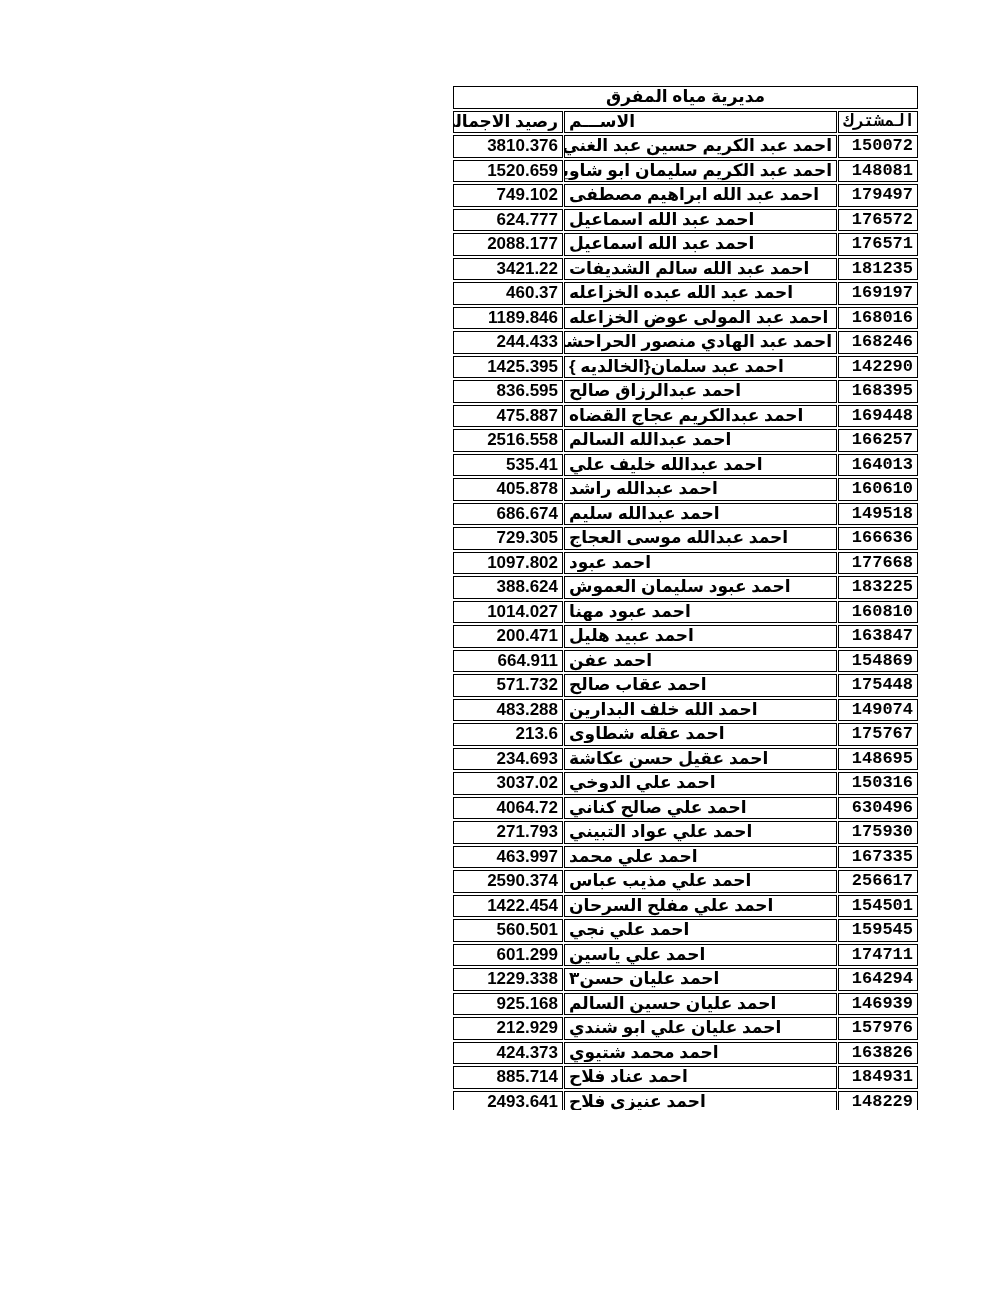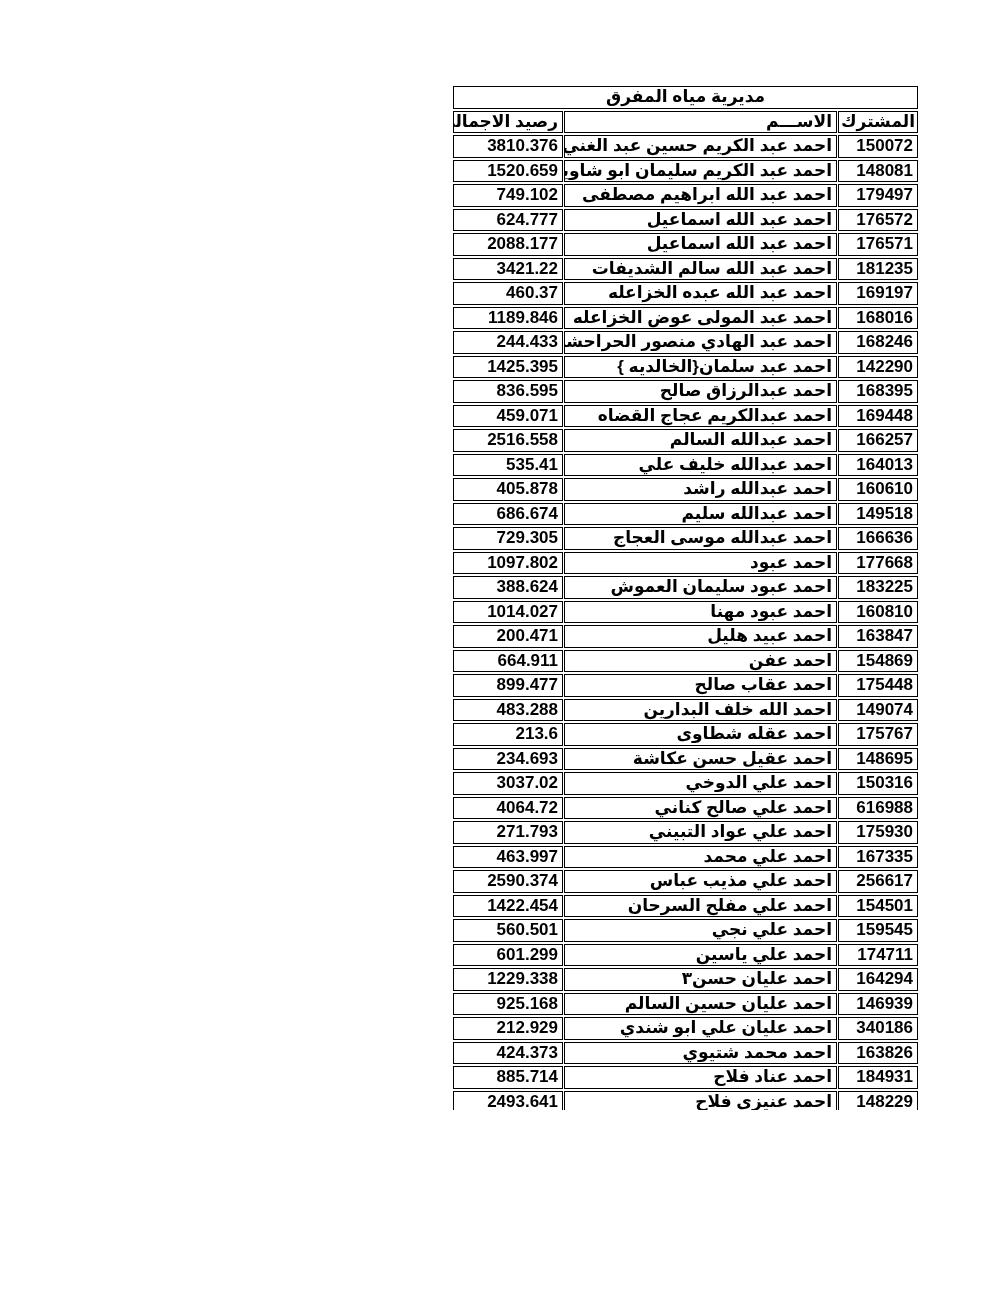--- a/index.html
+++ b/index.html
@@ -51,23 +51,23 @@
     height: 19px;
     line-height: 19px;
   }
   td.hdr {
     background: #FFFF00;
     color: #C00000;
     font-size: 17px;
     height: 22px;
     line-height: 22px;
   }
-  td.c-sub  { text-align: right; padding-left: 2px; padding-right: 6px; }
+  td.c-sub  { text-align: right; padding-left: 2px; padding-right: 6px; font-family: Liberation Mono, monospace; }
   td.hdr.c-sub { text-align: center; padding-right: 2px; }
-  td.c-name { text-align: right; }
+  td.c-name { text-align: left; }
   td.c-bal  { text-align: right; padding-left: 2px; }
 </style>
 </head>
 <body>
 
 <div class="page">
   <div class="sheet">
     <table class="water-table">
       <colgroup>
         <col style="width:80px">
@@ -146,21 +146,21 @@
 
   <tr>
     <td class="c-sub">168395</td>
     <td class="c-name">احمد عبدالرزاق صالح</td>
     <td class="c-bal">836.595</td>
   </tr>
 
   <tr>
     <td class="c-sub">169448</td>
     <td class="c-name">احمد عبدالكريم عجاج القضاه</td>
-    <td class="c-bal">459.071</td>
+    <td class="c-bal">475.887</td>
   </tr>
 
   <tr>
     <td class="c-sub">166257</td>
     <td class="c-name">احمد عبدالله السالم</td>
     <td class="c-bal">2516.558</td>
   </tr>
 
   <tr>
     <td class="c-sub">164013</td>
@@ -212,21 +212,21 @@
 
   <tr>
     <td class="c-sub">154869</td>
     <td class="c-name">احمد عفن</td>
     <td class="c-bal">664.911</td>
   </tr>
 
   <tr>
     <td class="c-sub">175448</td>
     <td class="c-name">احمد عقاب صالح</td>
-    <td class="c-bal">899.477</td>
+    <td class="c-bal">571.732</td>
   </tr>
 
   <tr>
     <td class="c-sub">149074</td>
     <td class="c-name">احمد الله خلف البدارين</td>
     <td class="c-bal">483.288</td>
   </tr>
 
   <tr>
     <td class="c-sub">175767</td>
@@ -240,21 +240,21 @@
     <td class="c-bal">234.693</td>
   </tr>
 
   <tr>
     <td class="c-sub">150316</td>
     <td class="c-name">احمد علي الدوخي</td>
     <td class="c-bal">3037.02</td>
   </tr>
 
   <tr>
-    <td class="c-sub">616988</td>
+    <td class="c-sub">630496</td>
     <td class="c-name">احمد علي صالح كناني</td>
     <td class="c-bal">4064.72</td>
   </tr>
 
   <tr>
     <td class="c-sub">175930</td>
     <td class="c-name">احمد علي عواد التبيني</td>
     <td class="c-bal">271.793</td>
   </tr>
 
@@ -294,21 +294,21 @@
     <td class="c-bal">1229.338</td>
   </tr>
 
   <tr>
     <td class="c-sub">146939</td>
     <td class="c-name">احمد عليان حسين السالم</td>
     <td class="c-bal">925.168</td>
   </tr>
 
   <tr>
-    <td class="c-sub">340186</td>
+    <td class="c-sub">157976</td>
     <td class="c-name">احمد عليان علي ابو شندي</td>
     <td class="c-bal">212.929</td>
   </tr>
 
   <tr>
     <td class="c-sub">163826</td>
     <td class="c-name">احمد محمد شتيوي</td>
     <td class="c-bal">424.373</td>
   </tr>
 

